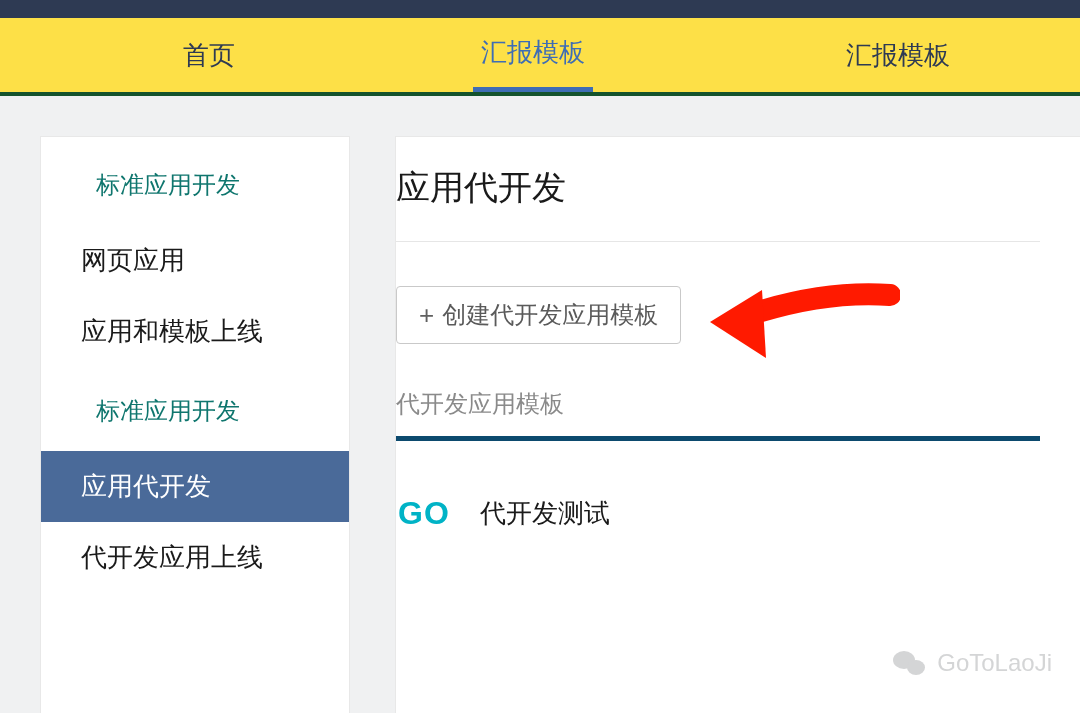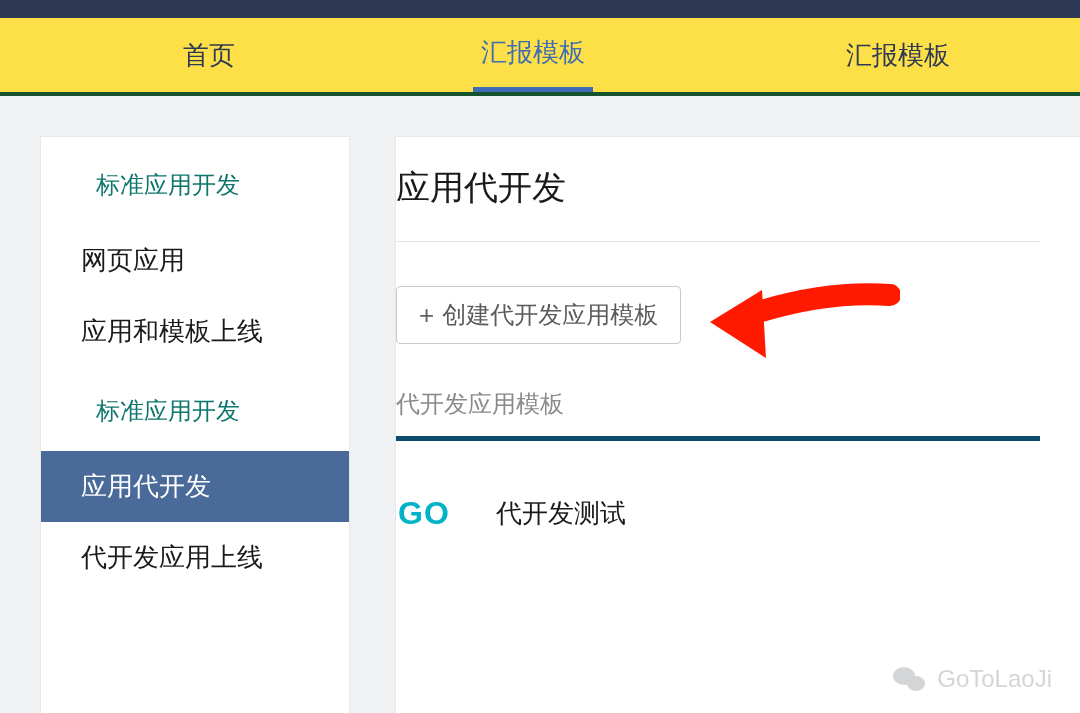--- a/index.html
+++ b/index.html
@@ -118,21 +118,21 @@
     .section-header {
       font-size: 24px;
       color: #8a8a8a;
       border-bottom: 5px solid #0c4a6e;
       padding-bottom: 16px;
       margin-bottom: 48px;
     }
     .app-row {
       display: flex;
       align-items: center;
-      gap: 44px;
+      gap: 28px;
       cursor: pointer;
     }
     .app-icon {
       width: 56px;
       height: 48px;
       display: flex;
       align-items: center;
       justify-content: center;
       font-size: 32px;
       font-weight: 800;
@@ -145,21 +145,21 @@
     }
     .arrow-callout {
       position: absolute;
       left: 710px;
       top: 280px;
       pointer-events: none;
     }
     .watermark {
       position: absolute;
       right: 28px;
-      bottom: 16px;
+      bottom: 32px;
       display: flex;
       align-items: center;
       gap: 10px;
       color: #d4d5d6;
       font-size: 24px;
     }
     .wechat-icon {
       width: 36px;
       height: 36px;
       position: relative;

